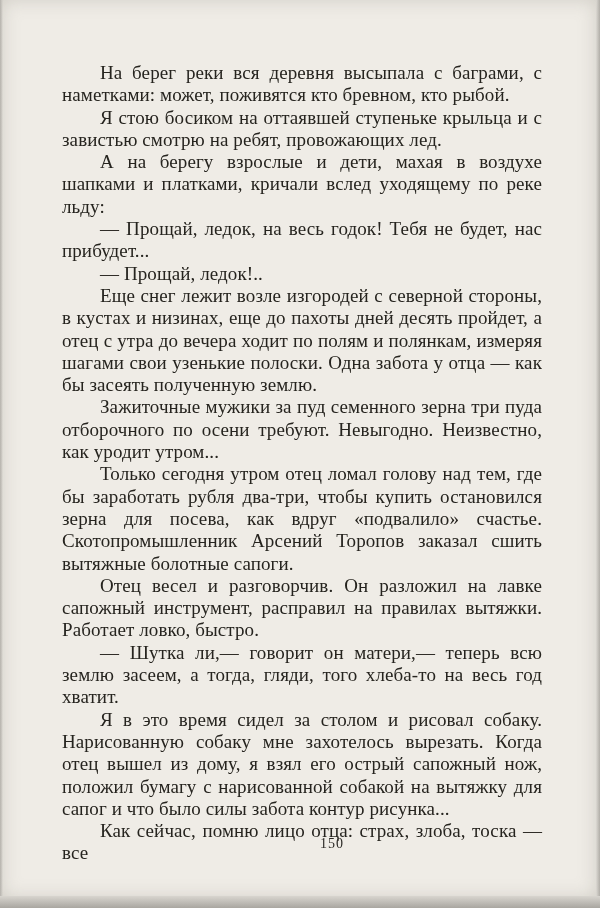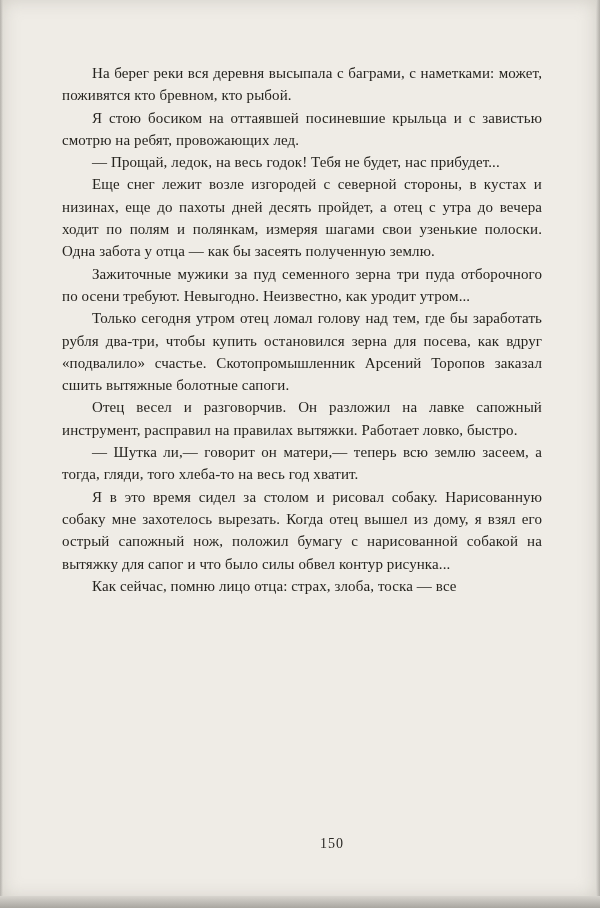--- a/index.html
+++ b/index.html
@@ -46,21 +46,21 @@
     width: 4px;
     height: 100%;
     background: linear-gradient(to left, #b0ada7, rgba(176,173,167,0));
   }
   .text-block {
     position: absolute;
     left: 60px;
     top: 62px;
     width: 480px;
     color: #26241f;
-    font-size: 15px;
+    font-size: 19px;
     line-height: 22.3px;
     text-align: justify;
     letter-spacing: 0.1px;
   }
   .text-block p {
     margin: 0;
     text-indent: 2em;
   }
   .page-number {
     position: absolute;
@@ -73,28 +73,30 @@
     letter-spacing: 1px;
     padding-left: 33px;
   }
 </style>
 </head>
 <body>
 
 <div class="scan-page">
   <div class="text-block">
     <p>На берег реки вся деревня высыпала с баграми, с наметками: может, поживятся кто бревном, кто рыбой.</p>
-    <p>Я стою босиком на оттаявшей посиневшие крыльца и с завистью смотрю на ребят, провожающих лед.</p>
+    <p>Я стою босиком на оттаявшей ступеньке крыльца и с завистью смотрю на ребят, провожающих лед.</p>
+    <p>А на берегу взрослые и дети, махая в воздухе шапками и платками, кричали вслед уходящему по реке льду:</p>
     <p>— Прощай, ледок, на весь годок! Тебя не будет, нас прибудет...</p>
+    <p>— Прощай, ледок!..</p>
     <p>Еще снег лежит возле изгородей с северной стороны, в кустах и низинах, еще до пахоты дней десять пройдет, а отец с утра до вечера ходит по полям и полянкам, измеряя шагами свои узенькие полоски. Одна забота у отца — как бы засеять полученную землю.</p>
     <p>Зажиточные мужики за пуд семенного зерна три пуда отборочного по осени требуют. Невыгодно. Неизвестно, как уродит утром...</p>
     <p>Только сегодня утром отец ломал голову над тем, где бы заработать рубля два-три, чтобы купить остановился зерна для посева, как вдруг «подвалило» счастье. Скотопромышленник Арсений Торопов заказал сшить вытяжные болотные сапоги.</p>
     <p>Отец весел и разговорчив. Он разложил на лавке сапожный инструмент, расправил на правилах вытяжки. Работает ловко, быстро.</p>
     <p>— Шутка ли,— говорит он матери,— теперь всю землю засеем, а тогда, гляди, того хлеба-то на весь год хватит.</p>
-    <p>Я в это время сидел за столом и рисовал собаку. Нарисованную собаку мне захотелось вырезать. Когда отец вышел из дому, я взял его острый сапожный нож, положил бумагу с нарисованной собакой на вытяжку для сапог и что было силы обвел контур рисунка...</p>
+    <p>Я в это время сидел за столом и рисовал собаку. Нарисованную собаку мне захотелось вырезать. Когда отец вышел из дому, я взял его острый сапожный нож, положил бумагу с нарисованной собакой на вытяжку для сапог и что было силы забота контур рисунка...</p>
     <p>Как сейчас, помню лицо отца: страх, злоба, тоска — все</p>
   </div>
   <div class="page-number">150</div>
 </div>
 
 <div class="scan-edge-left"></div>
 <div class="scan-edge-right"></div>
 <div class="scan-edge-bottom"></div>
 
 </body></html>

